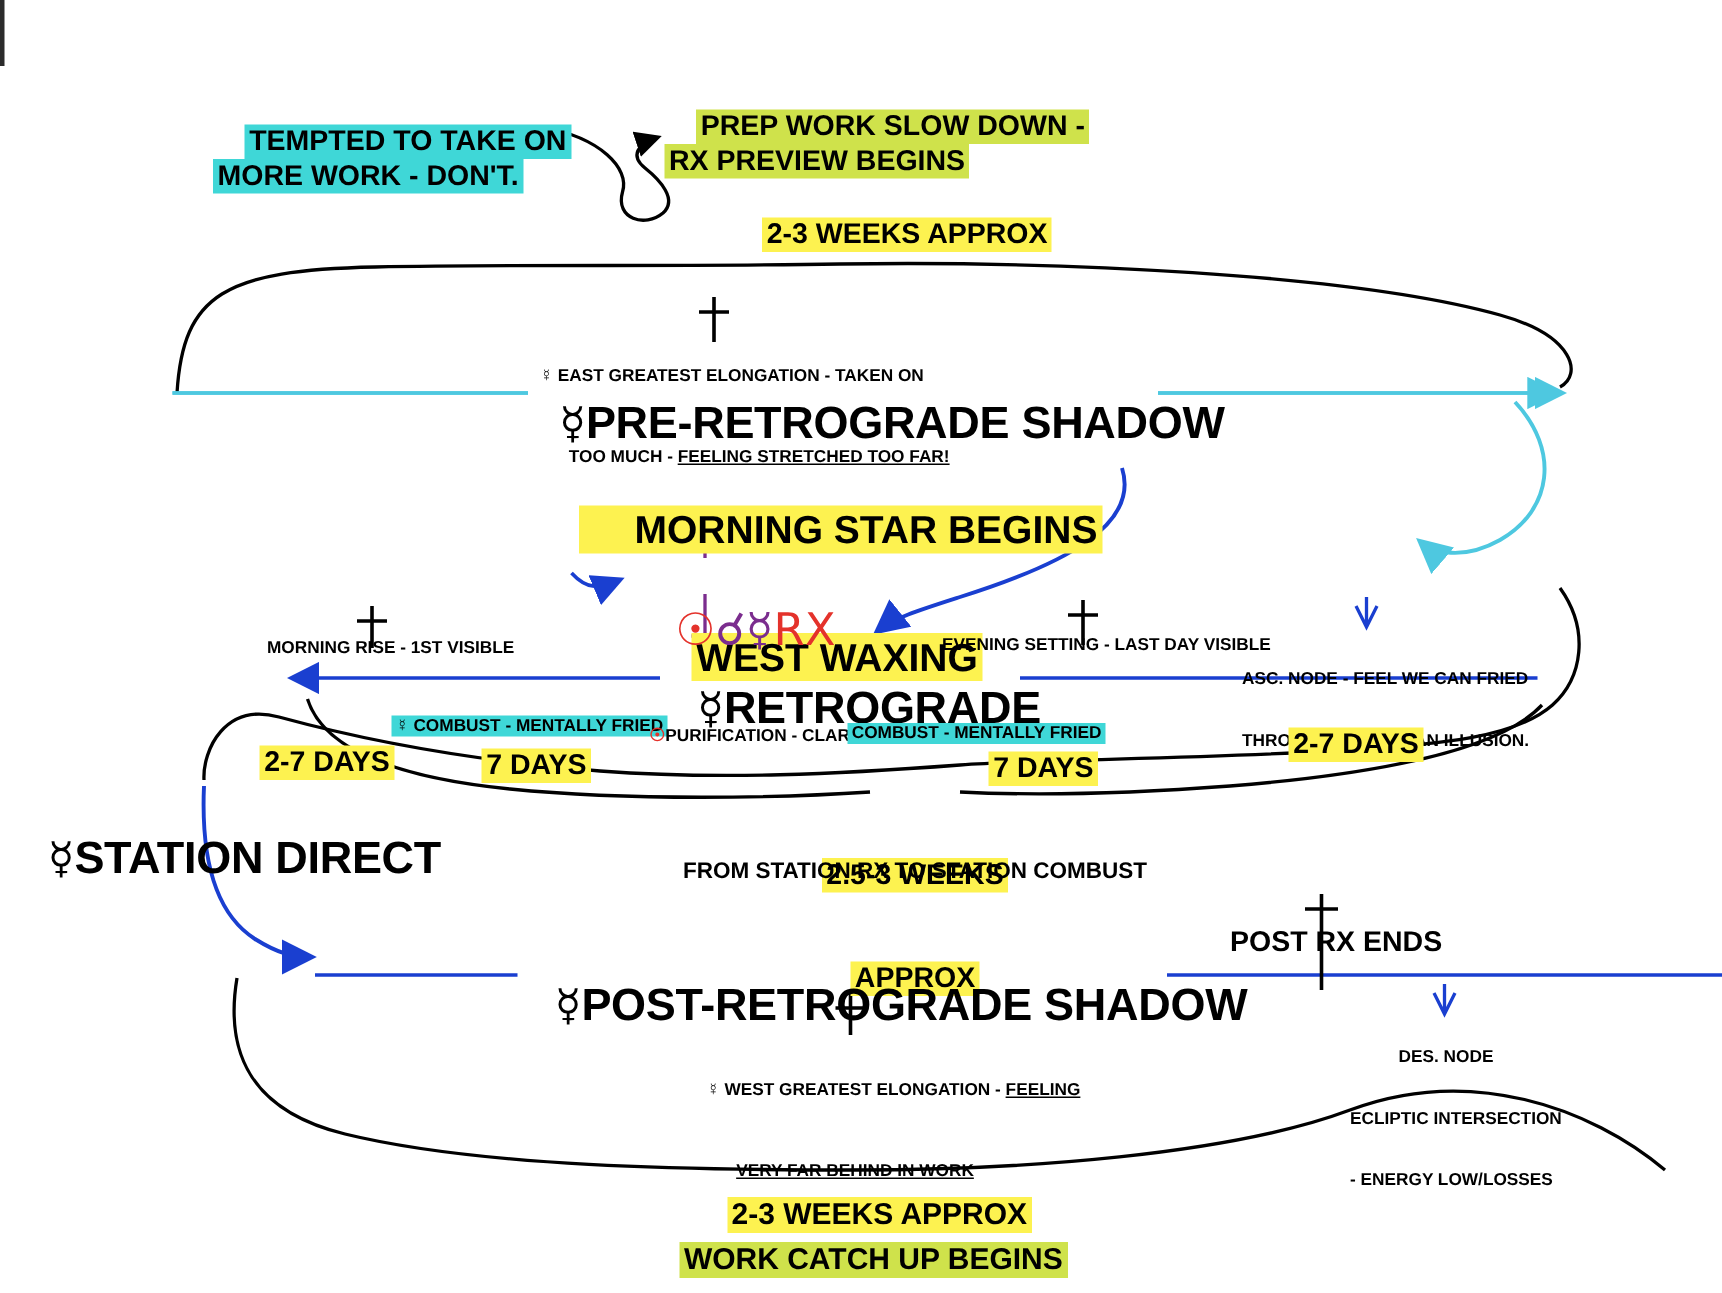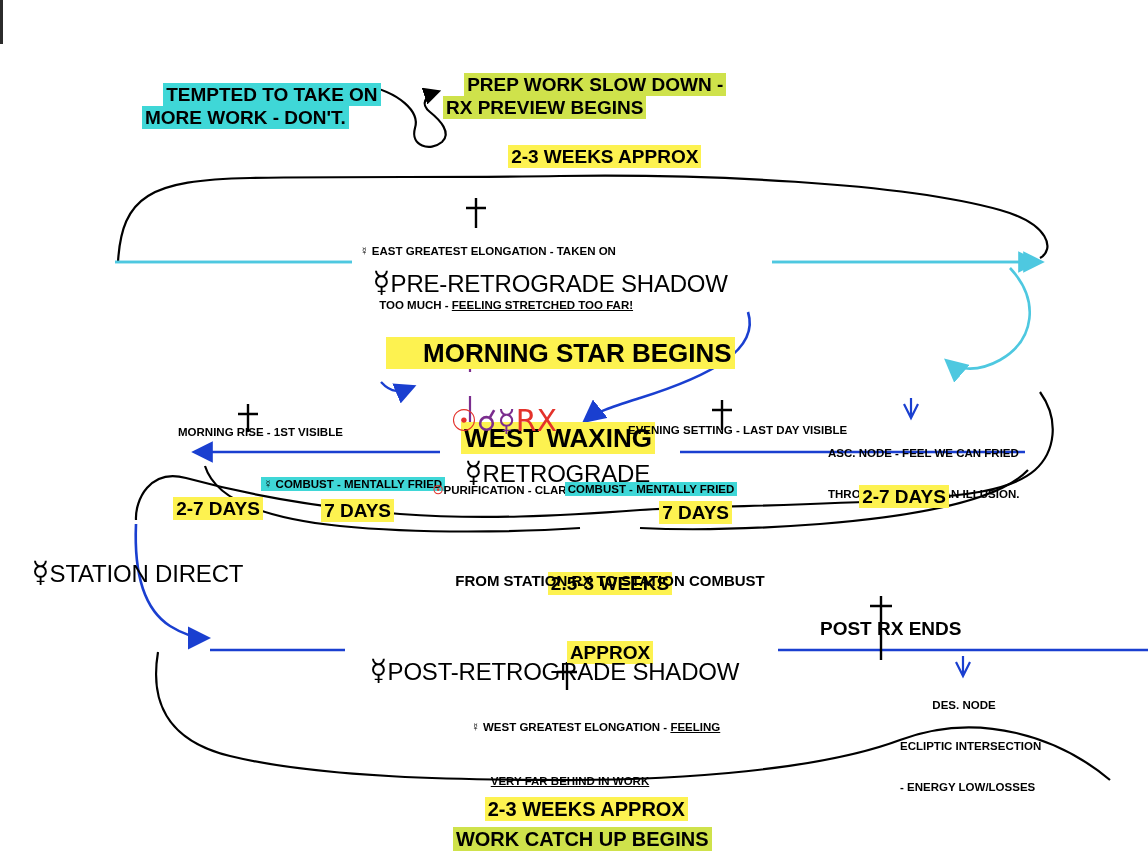--- a/index.html
+++ b/index.html
@@ -43,22 +43,22 @@
     box-decoration-break: clone;
     -webkit-box-decoration-break: clone;
   }
   .hl-cyan {
     background: #3fd7d7;
     padding: 1px 3px;
     box-decoration-break: clone;
     -webkit-box-decoration-break: clone;
   }
   .big-head {
-    font-size: 24px;
-    font-weight: normal;
+    font-size: 30px;
+    font-weight: bold;
     letter-spacing: -0.2px;
   }
   .head-glyph {
     font-size: 29px;
     font-weight: bold;
   }
   .bold-xsmall {
     font-size: 11.5px;
     font-weight: bold;
   }

